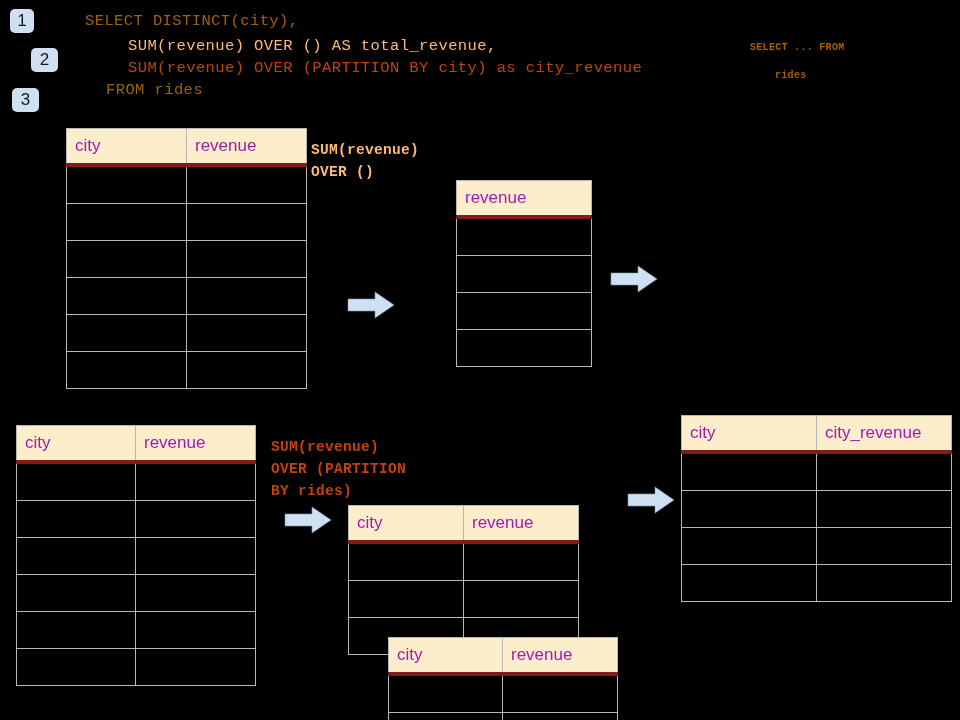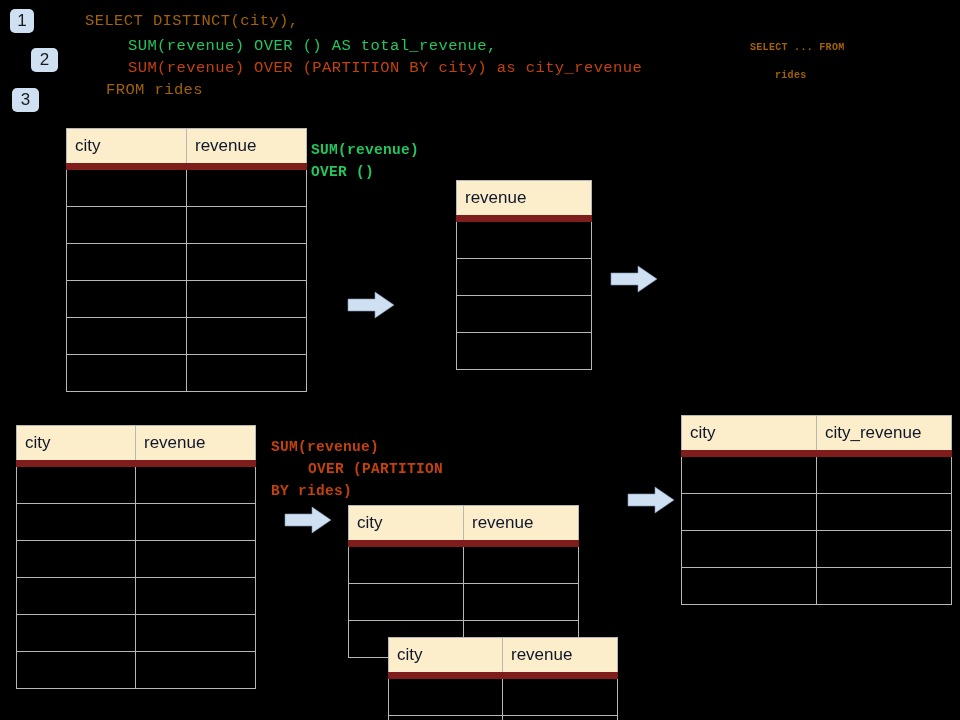--- a/index.html
+++ b/index.html
@@ -36,43 +36,43 @@
   .code {
     position: absolute;
     font-family: "Liberation Mono", monospace;
     white-space: pre;
     z-index: 30;
   }
   .code-main   { font-size: 15.5px; line-height: 21.5px; letter-spacing: 0.4px; }
   .code-small  { font-size: 10px;   line-height: 20px;   letter-spacing: 0.3px; font-weight: bold; }
   .code-annot  { font-size: 14.5px; line-height: 22.5px; letter-spacing: 0.3px; font-weight: bold; }
   .c-purple { color: #a16207; }
-  .c-red    { color: #22c55e; text-align: right; }
+  .c-red    { color: #fdba74; text-align: right; }
   .c-green  { color: #c2410c; }
 
   
   .tbl {
     position: absolute;
     border-collapse: collapse;
     background: #000000;
     table-layout: fixed;
   }
   .tbl td {
     border: 1px solid #b8b8b8;
     height: 36px;
     padding: 0 0 0 8px;
     background: #000000;
   }
   .tbl tr.hdr td {
     background: #FCEDCB;
-    color: #0f172a;
+    color: #a21caf;
     font-family: "Liberation Sans", sans-serif;
     font-size: 17px;
     height: 34px;
-    border-bottom: 7px solid #7f1d1d;
+    border-bottom: 4px solid #7f1d1d;
   }
 
   
   .arrow { position: absolute; z-index: 20; }
 </style>
 </head>
 <body>
 
 <div id="canvas">
 
@@ -85,21 +85,21 @@
   <div class="code code-main c-green" style="left:128px; top:58px;">SUM(revenue) OVER (PARTITION BY city) as city_revenue</div>
   <div class="code code-main c-purple" style="left:106px; top:80px;">FROM rides</div>
 
   <div class="code code-small c-purple" style="left:750px; top:38px;">SELECT ... FROM</div>
   <div class="code code-small c-purple" style="left:750px; top:66px;margin-left:25px;">rides</div>
 
   <div class="code code-annot c-red" style="left:311px; top:139px;">SUM(revenue)</div>
   <div class="code code-annot c-red" style="left:311px; top:161px;">OVER ()</div>
 
   <div class="code code-annot c-green" style="left:271px; top:436px;">SUM(revenue)</div>
-  <div class="code code-annot c-green" style="left:271px; top:458px;margin-left:37px;">OVER (PARTITION</div>
+  <div class="code code-annot c-green" style="left:271px; top:458px;">OVER (PARTITION</div>
   <div class="code code-annot c-green" style="left:271px; top:480px;">BY rides)</div>
 
   <table class="tbl" id="t-source-top" style="left:66px; top:128px; width:240px;">
     <colgroup>
         <col style="width:120px">
         <col style="width:120px">
       </colgroup>
     <tbody>
       <tr class="hdr">
         <td>city</td>

